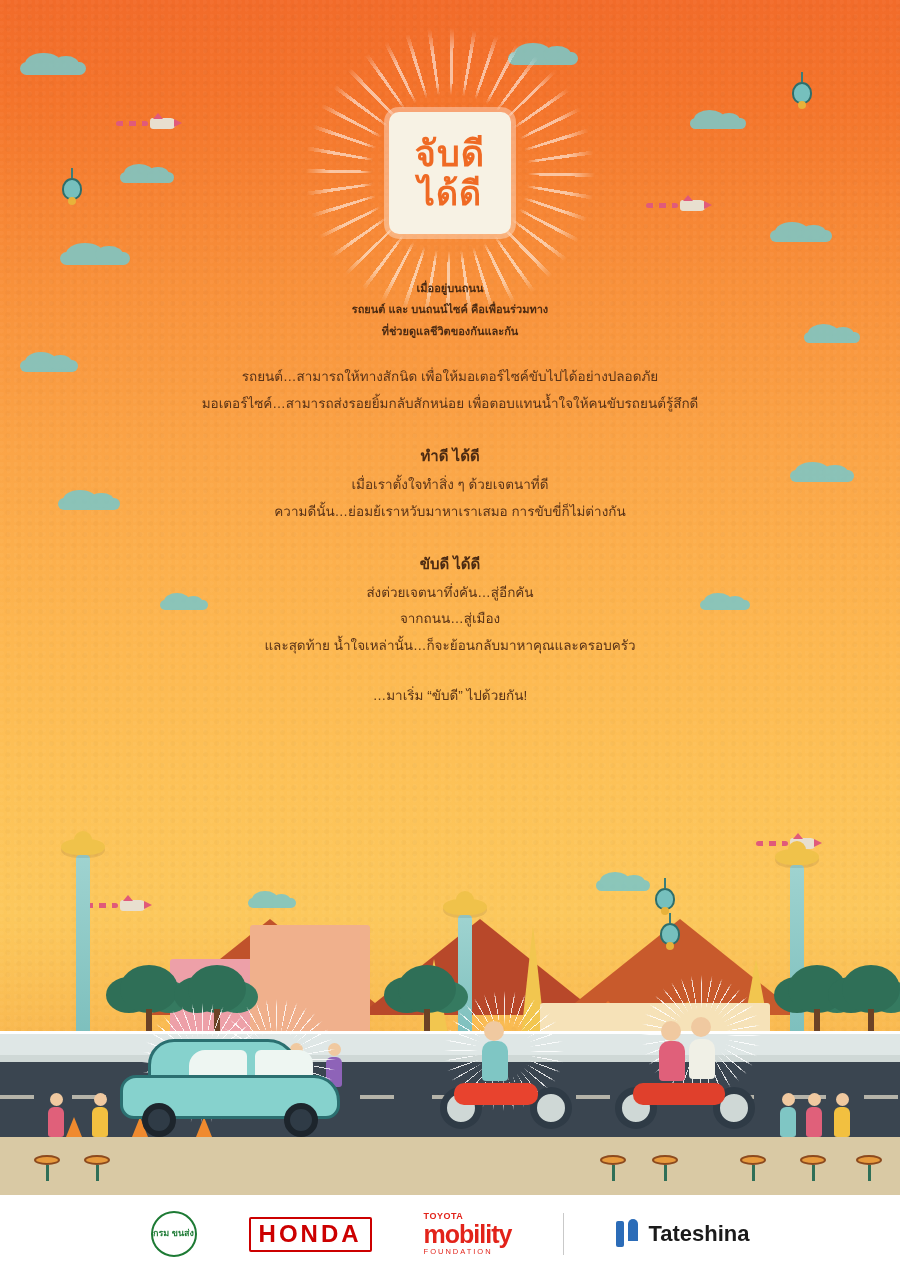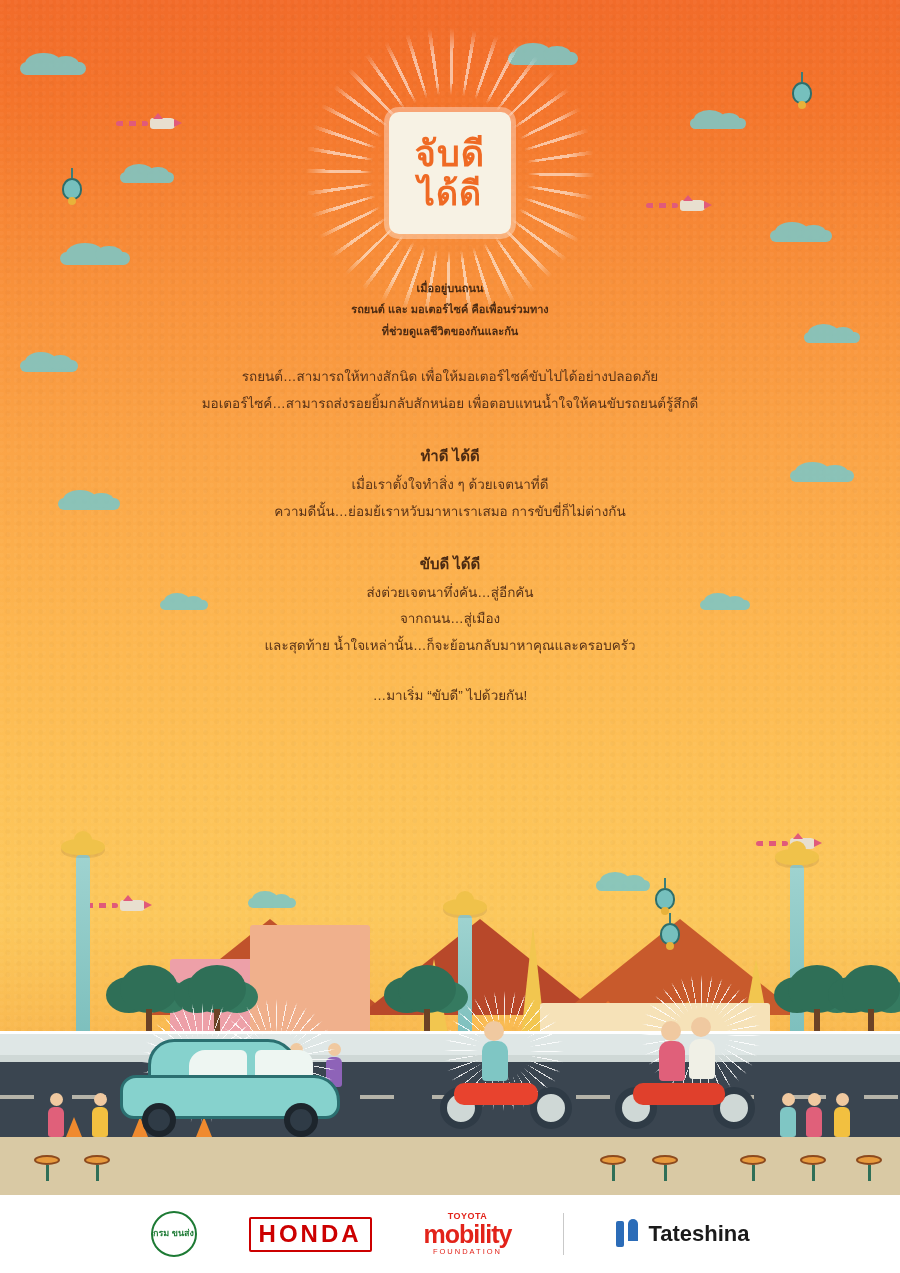--- a/index.html
+++ b/index.html
@@ -312,21 +312,21 @@
     width: 46px; height: 46px; border-radius: 50%;
     border: 2px solid #1d7a34;
     display: flex; align-items: center; justify-content: center;
     color: #1d7a34; font-size: 9px; text-align: center; line-height: 1.05;
     font-weight: bold;
   }
   .honda {
     color: #cc0000; font-weight: bold; font-size: 24px; letter-spacing: 3px;
     border: 2px solid #cc0000; padding: 1px 8px 2px; border-radius: 2px;
   }
-  .tmf { text-align: center; color: #e2231a; line-height: 1; }
+  .tmf { color: #e2231a; line-height: 1; }
   .tmf .t1 { font-size: 9px; font-weight: bold; letter-spacing: .5px; }
   .tmf .t2 { font-size: 25px; font-weight: bold; letter-spacing: -1px; margin: 1px 0; }
   .tmf .t3 { font-size: 7.5px; letter-spacing: 2px; color: #e2231a; }
   .divider { width: 1px; height: 42px; background: #c9c9c9; }
   .tateshina { display: flex; align-items: center; gap: 8px; }
   .tateshina .mark { width: 24px; height: 30px; position: relative; }
   .tateshina .mark i {
     position: absolute; display: block; background: #2b6cb8;
   }
   .tateshina .name { font-size: 22px; color: #1b1b1b; font-weight: bold; }
@@ -396,21 +396,21 @@
     <div class="rays"></div>
     <div class="logo-box">
       <div class="logo-line1">จับดี</div>
       <div class="logo-line2">ได้ดี</div>
     </div>
   </div>
 
   <div class="copy">
     <div class="headline">
       <div>เมื่ออยู่บนถนน</div>
-      <div>รถยนต์ และ มอเตอร์ไซค์ คือเพื่อนร่วมทาง</div>
+      <div>รถยนต์ และ บนถนน์ไซค์ คือเพื่อนร่วมทาง</div>
       <div>ที่ช่วยดูแลชีวิตของกันและกัน</div>
     </div>
 
     <div class="block">
       <div>รถยนต์…สามารถให้ทางสักนิด เพื่อให้มอเตอร์ไซค์ขับไปได้อย่างปลอดภัย</div>
       <div>มอเตอร์ไซค์…สามารถส่งรอยยิ้มกลับสักหน่อย เพื่อตอบแทนน้ำใจให้คนขับรถยนต์รู้สึกดี</div>
     </div>
 
     <div class="block tight">
       <div class="sub-title">ทำดี ได้ดี</div>

